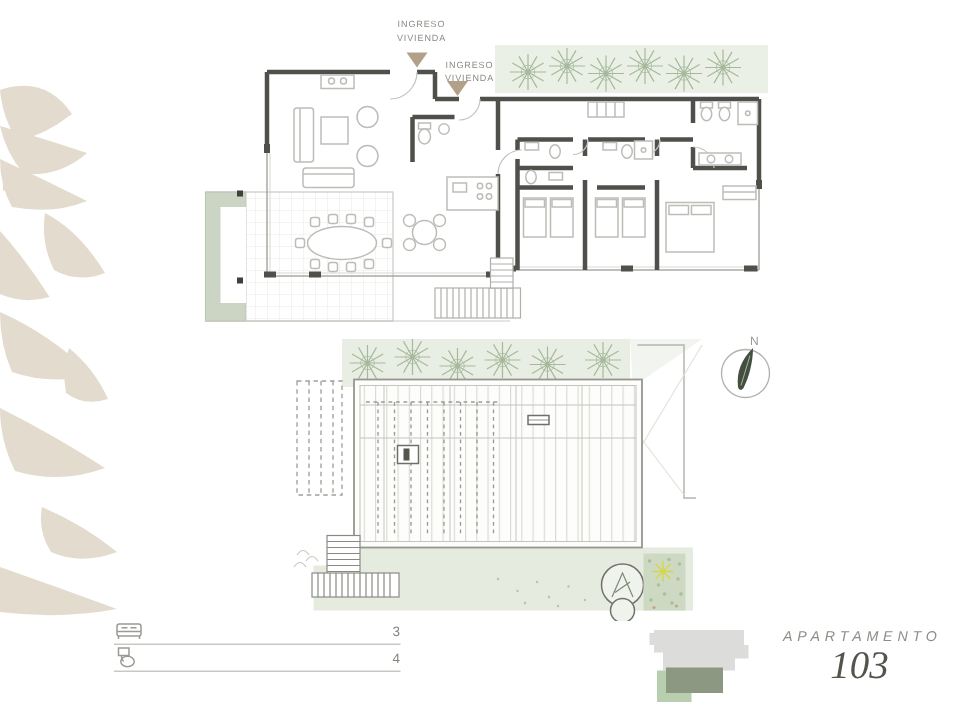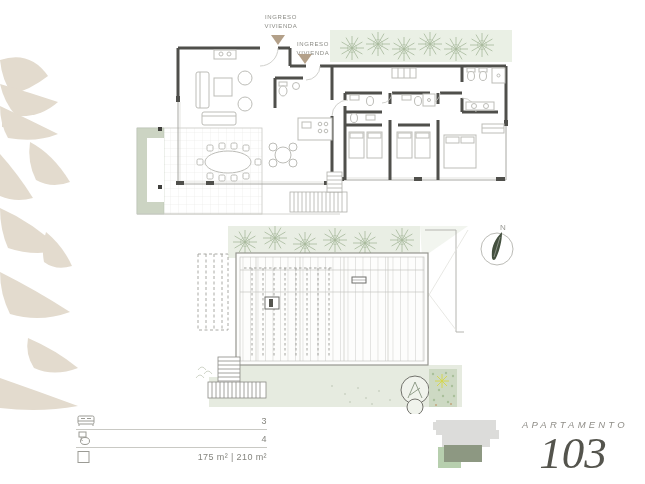--- a/index.html
+++ b/index.html
@@ -6,21 +6,21 @@
   body{width:645px;height:484px;background:#ffffff;font-family:"Liberation Sans",sans-serif;position:relative;overflow:hidden;}
   .abs{position:absolute;}
   .entry-label{font-size:6px;letter-spacing:0.6px;color:#8b8b85;text-align:center;white-space:pre-line;line-height:1.45;}
   .entry-arrow{width:0;height:0;border-left:7px solid transparent;border-right:7px solid transparent;border-top:10px solid #b3a089;}
   .legend{left:76px;top:412px;width:191px;}
   .legend-row{display:flex;justify-content:space-between;align-items:center;height:17px;}
   .legend-row.sep{border-bottom:1px solid #c9c9c4;}
   .legend-value{font-size:9px;color:#85857f;letter-spacing:0.4px;}
   .titleblock{left:522px;top:419px;width:102px;text-align:center;font-style:italic;}
   .titleblock .label{font-size:9.5px;letter-spacing:3.2px;color:#8f8d87;white-space:nowrap;}
-  .titleblock .number{font-family:"Liberation Serif",serif;font-size:45px;color:#54544d;line-height:1.0;margin-top:1px;font-weight:400;}
+  .titleblock .number{font-family:"Liberation Serif",serif;font-size:26px;color:#54544d;line-height:1.0;margin-top:1px;font-weight:400;}
 </style>
 </head>
 <body>
 
 <div class="abs" style="left:0;top:0;width:645px;height:484px;">
 
   <svg class="abs" style="left:0;top:50px;" width="90" height="370" viewBox="0 0 90 370">
     <g fill="#e3dbce" stroke="none">
       <path d="M0,10 Q30,0 48,26 Q30,40 12,44 Q2,30 0,10 Z"></path>
       <path d="M0,34 Q28,42 58,52 Q40,68 16,66 Q4,52 0,34 Z"></path>
@@ -329,26 +329,20 @@
       <span class="legend-value">3</span>
     </div>
     <div class="legend-row sep">
       <svg width="16" height="15" viewBox="0 0 16 15">
         <rect x="3" y="1" width="7" height="5" fill="none" stroke="#9b9b95" stroke-width="1"></rect>
         <ellipse cx="9" cy="10" rx="4.5" ry="3.5" fill="none" stroke="#9b9b95" stroke-width="1"></ellipse>
         <path d="M5,6 q0,3 1.5,4" fill="none" stroke="#9b9b95" stroke-width="1"></path>
       </svg>
       <span class="legend-value">4</span>
     </div>
-    <div class="legend-row">
-      <svg width="15" height="14" viewBox="0 0 15 14">
-        <rect x="2" y="1.5" width="11" height="11" fill="none" stroke="#9b9b95" stroke-width="1"></rect>
-      </svg>
-      <span class="legend-value">175 m² | 210 m²</span>
-    </div>
   </div>
 
   <svg class="abs" style="left:431px;top:416px;" width="72" height="56" viewBox="0 0 72 56">
     <rect x="5" y="4" width="60" height="15" fill="#dcdcda"></rect>
     <rect x="11" y="18" width="48" height="13" fill="#dcdcda"></rect>
     <rect x="57" y="14" width="11" height="9" fill="#dcdcda"></rect>
     <rect x="2" y="6" width="5" height="8" fill="#dcdcda"></rect>
     <rect x="7" y="31" width="23" height="21" fill="#b7cfae"></rect>
     <rect x="13" y="29" width="38" height="17" fill="#8d9882"></rect>
   </svg>

